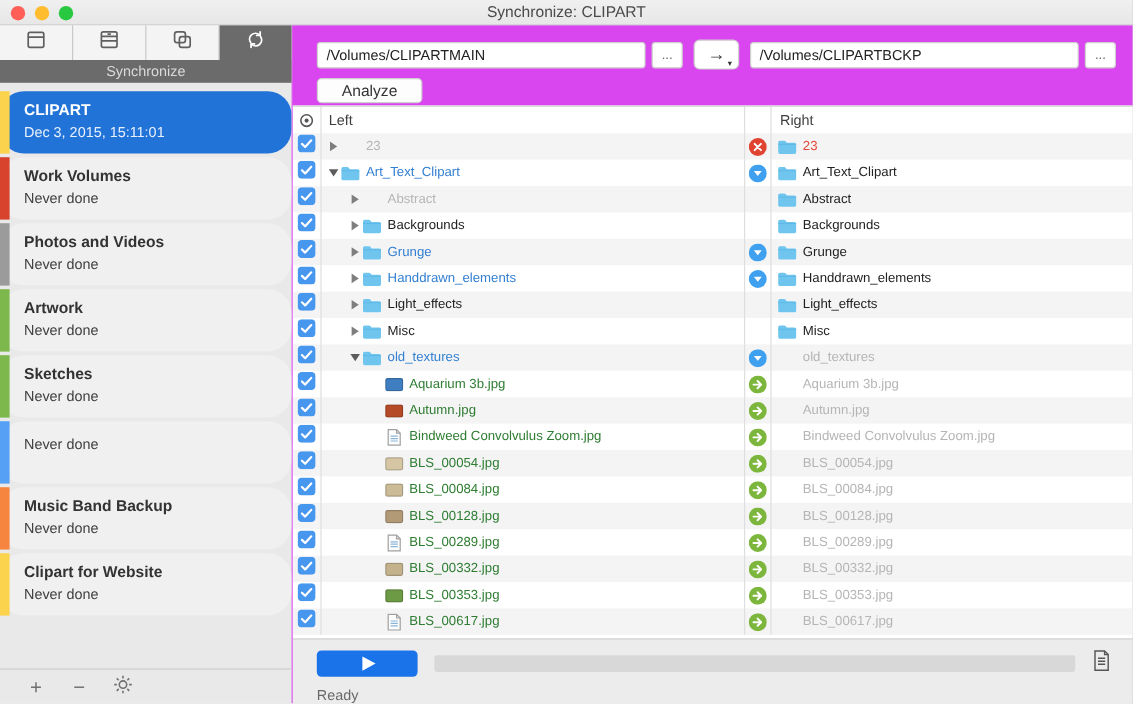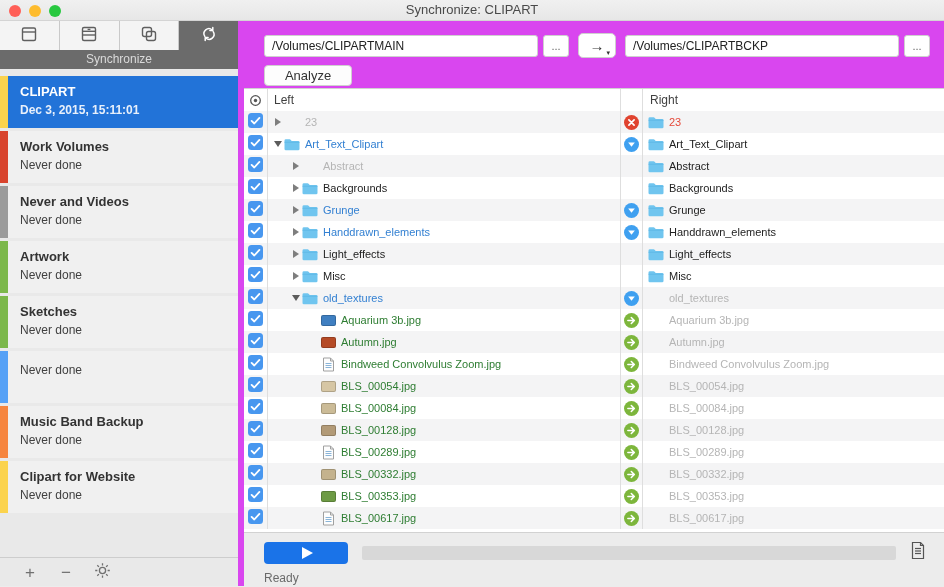--- a/index.html
+++ b/index.html
@@ -8,34 +8,34 @@
 
   
   .titlebar { height:21px; position:relative; background:linear-gradient(#f0f0f0,#e7e7e7); border-bottom:1px solid #d4d4d4; }
   .lights { position:absolute; left:9px; top:5px; display:flex; gap:8px; }
   .light { width:12px; height:12px; border-radius:50%; }
   .title { text-align:center; font-size:13px; color:#4a4a4a; line-height:20px; }
 
   .main-row { display:flex; height:565px; }
 
   
-  .sidebar { width:244px; display:flex; flex-direction:column; background:#e9e9e9; border-right:6px solid #d946ef; flex-shrink:0; }
+  .sidebar { width:244px; display:flex; flex-direction:column; background:#e9e9e9; border-right:1px solid #d946ef; flex-shrink:0; }
   .tabs { height:29px; display:flex; background:#f4f4f4; }
   .tab { flex:1; display:flex; align-items:center; justify-content:center; border-right:1px solid #c9c9c9; cursor:default; }
   .tab:last-child { border-right:none; }
   .tab.selected { background:#6b6b6b; }
   .mode-strip { height:19px; background:#6b6b6b; color:#dadada; font-size:12px; text-align:center; line-height:18px; }
   .side-items { flex:1; padding-top:7px; overflow:hidden; }
-  .side-item { height:52px; margin-bottom:3px; background:#f0f0f0; position:relative; padding:8px 10px 8px 20px; }
+  .side-item { height:52px; margin-bottom:3px; background:#f0f0f0; position:relative; padding:8px 10px 8px 20px;border-radius:20px; }
   .side-strip { position:absolute; left:0; top:0; bottom:0; width:8px; }
   .side-title { font-size:13px; font-weight:bold; color:#333; white-space:nowrap; }
   .side-status { font-size:12px; color:#404040; margin-top:4px; }
   .side-item.selected { background:#2273d8; }
   .side-item.selected .side-title { color:#fff; }
-  .side-item.selected .side-status { color:#e8f0fb;font-weight:bold; }
+  .side-item.selected .side-status { color:#e8f0fb; }
   .side-footer { height:29px; border-top:1px solid #cdcdcd; display:flex; align-items:center; padding-left:20px; color:#707070; }
   .sf-btn { width:20px; font-size:17px; line-height:17px; text-align:center; margin-right:16px; color:#707070; }
 
   
   .main { flex:1; display:flex; flex-direction:column; min-width:0; }
   .toolbar { height:67px; padding:12px 14px 0 20px; background:#d946ef; }
   .path-row { display:flex; align-items:center; }
   .path-field { flex:1; height:22px; background:#fff; border:1px solid #cfcfcf; border-radius:3px; font-size:12px; padding:0 7px; color:#222; font-family:inherit; outline:none; }
   .browse-btn { width:26px; height:22px; margin-left:5px; background:#fff; border:1px solid #cfcfcf; border-radius:3px; color:#666; font-size:11px; line-height:20px; text-align:center; }
   .dir-btn { width:38px; height:25px; margin:0 9px; background:#fff; border:1px solid #cfcfcf; border-radius:5px; display:flex; align-items:center; justify-content:center; font-size:15px; color:#333; position:relative; flex-shrink:0; }
@@ -130,21 +130,21 @@
             <div class="side-title">CLIPART</div>
             <div class="side-status">Dec 3, 2015, 15:11:01</div>
           </div>
           <div class="side-item">
             <span class="side-strip" style="background: rgb(216, 67, 45);"></span>
             <div class="side-title">Work Volumes</div>
             <div class="side-status">Never done</div>
           </div>
           <div class="side-item">
             <span class="side-strip" style="background: rgb(155, 155, 155);"></span>
-            <div class="side-title">Never and Videos</div>
+            <div class="side-title">Photos and Videos</div>
             <div class="side-status">Never done</div>
           </div>
           <div class="side-item">
             <span class="side-strip" style="background: rgb(124, 184, 75);"></span>
             <div class="side-title">Artwork</div>
             <div class="side-status">Never done</div>
           </div>
           <div class="side-item">
             <span class="side-strip" style="background: rgb(124, 184, 75);"></span>
             <div class="side-title">Sketches</div>

